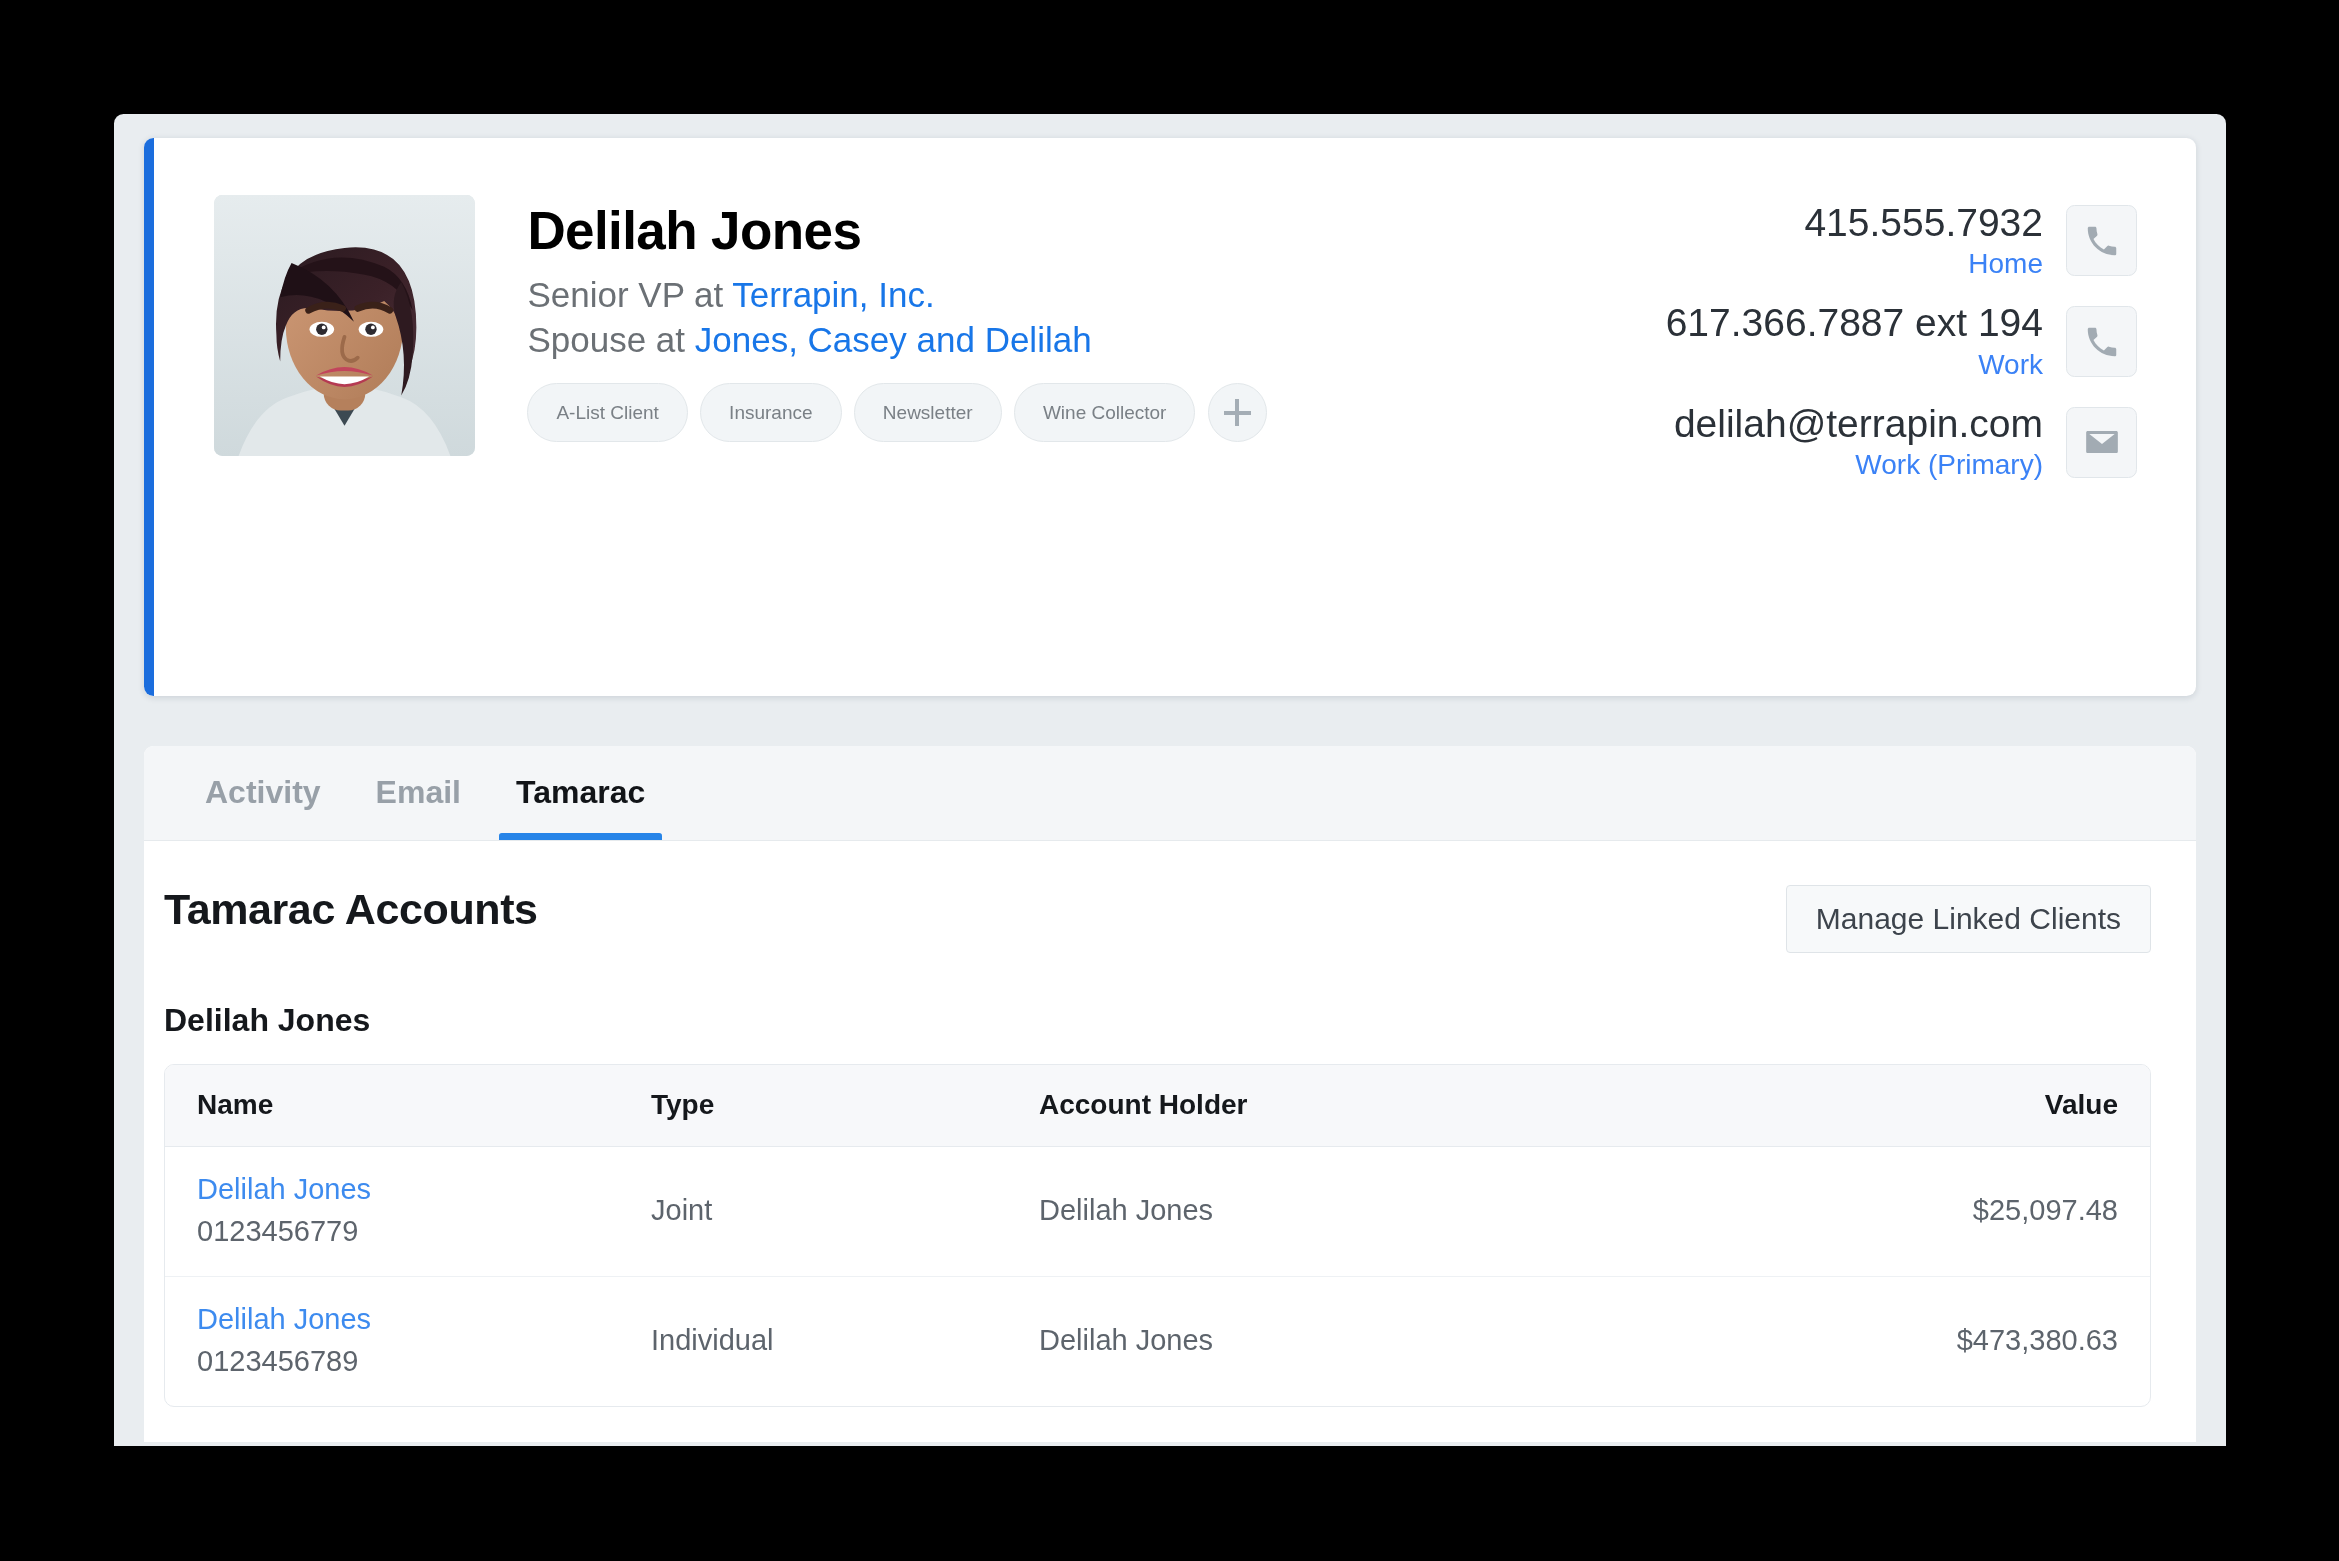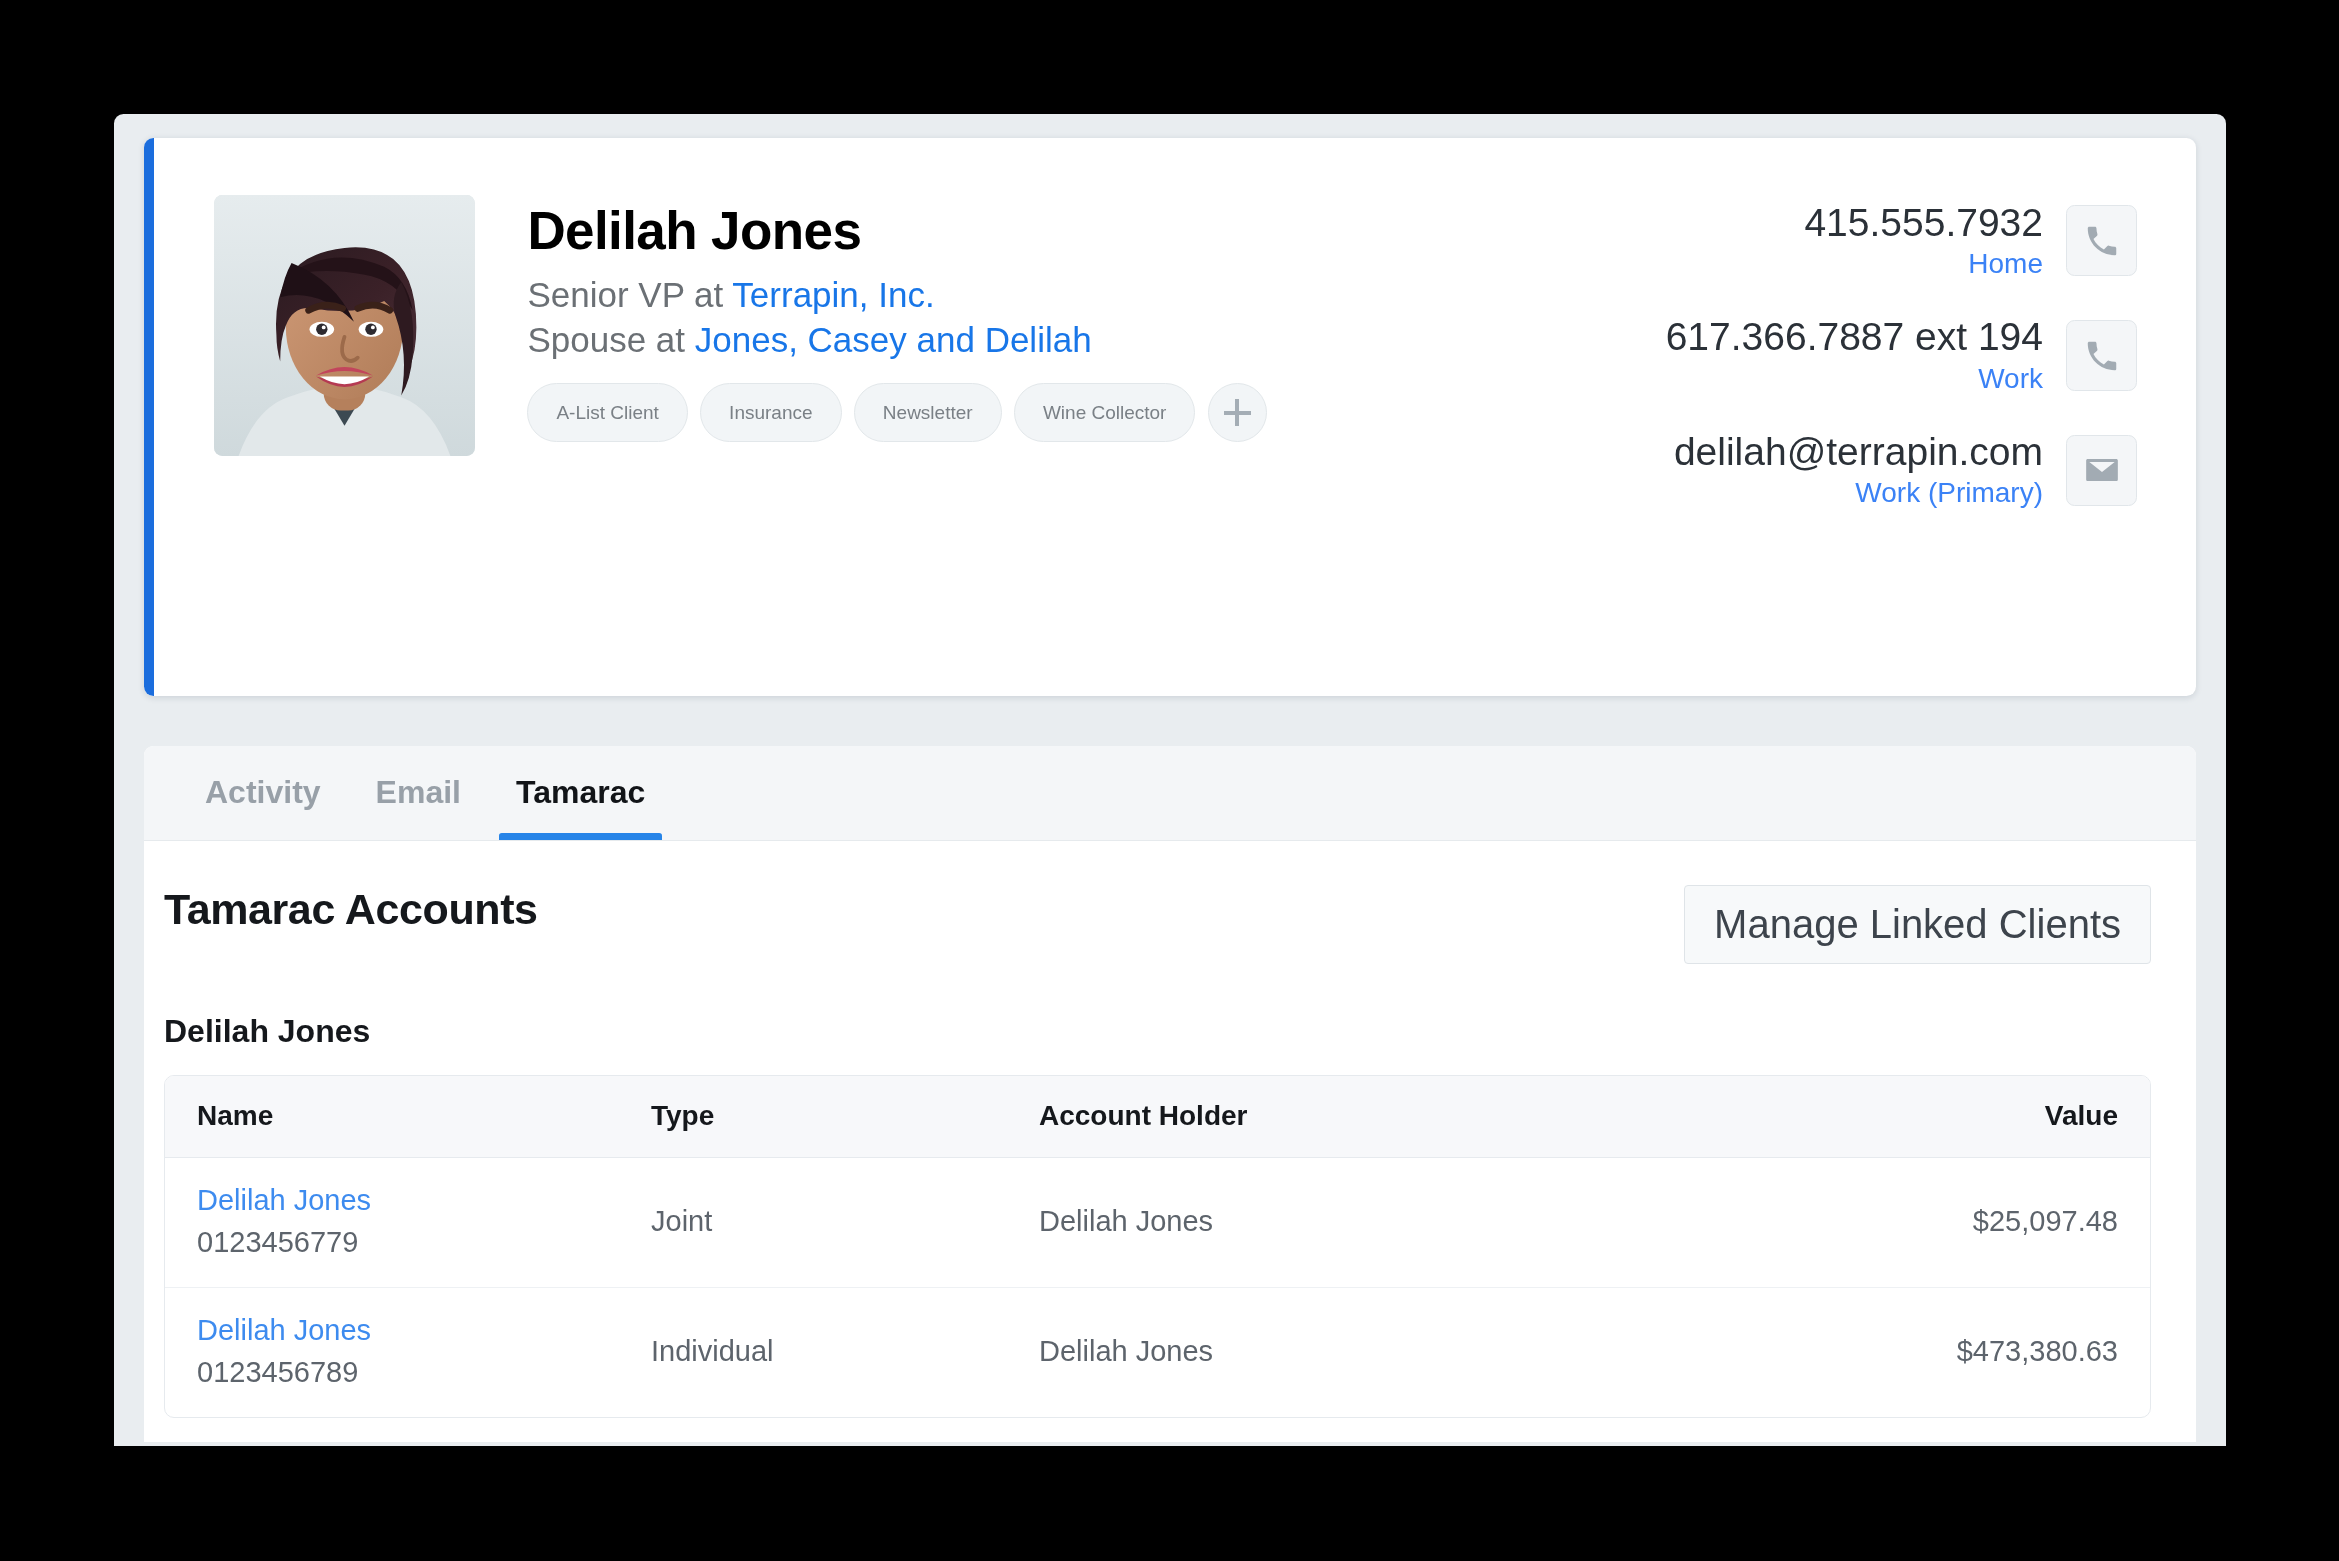--- a/index.html
+++ b/index.html
@@ -133,21 +133,21 @@
   }
   #add-tag-button .plus:before { left: 0; top: 11.4px; width: 26.5px; height: 3.8px; }
   #add-tag-button .plus:after  { top: 0; left: 11.4px; width: 3.8px; height: 26.5px; }
 
   
   #contact-methods {
     flex: 0 0 auto;
     padding-top: 5.7px;
     display: flex;
     flex-direction: column;
-    gap: 34px;
+    gap: 20px;
   }
   .contact-row {
     display: flex;
     align-items: center;
     justify-content: flex-end;
     gap: 23px;
   }
   .contact-text { text-align: right; }
   .contact-value {
     font-size: 39px;
@@ -227,21 +227,21 @@
   }
   #section-title {
     font-size: 43px;
     font-weight: bold;
     color: #15181c;
     letter-spacing: -0.4px;
     margin: 0;
   }
   #manage-linked-clients-button {
     font-family: "Liberation Sans", sans-serif;
-    font-size: 40px;
+    font-size: 30px;
     color: #3d444c;
     background: #f7f9fa;
     border: 0.9px solid #dfe4e8;
     border-radius: 4px;
     padding: 16px 29px;
     cursor: pointer;
     white-space: nowrap;
   }
   #group-title {
     font-size: 32px;

